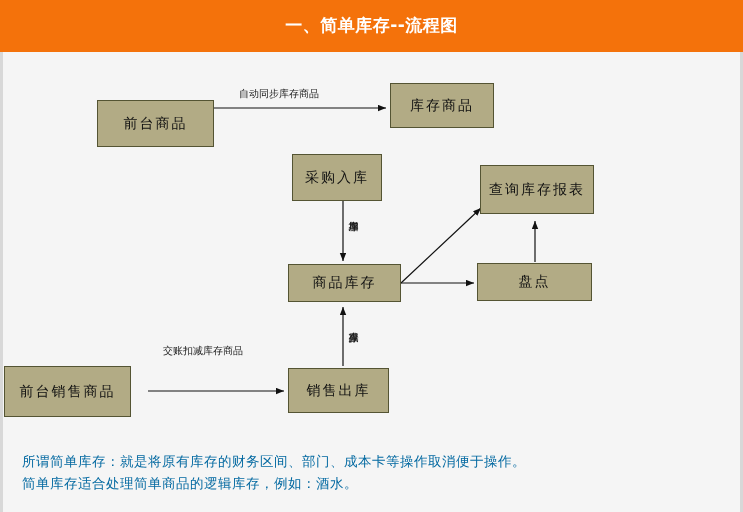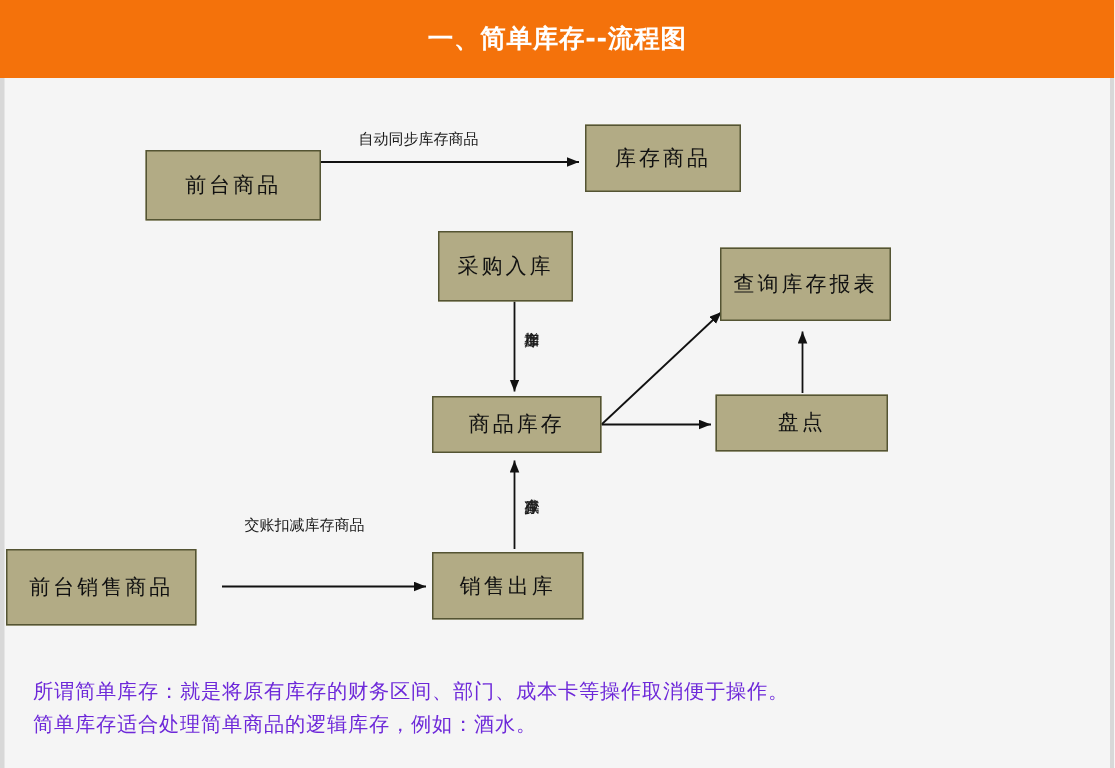--- a/index.html
+++ b/index.html
@@ -94,21 +94,21 @@
     letter-spacing: 0px;
     line-height: 11px;
     font-size: 10px;
   }
   
   #footer-note {
     position: absolute;
     left: 22px;
     top: 450px;
     width: 700px;
-    color: #6d28d9;
+    color: #0369a1;
     font-size: 13.5px;
     line-height: 22px;
     letter-spacing: 0.5px;
   }
   #footer-note div { white-space: nowrap; }
 </style>
 </head>
 <body>
 
 <div id="page">

